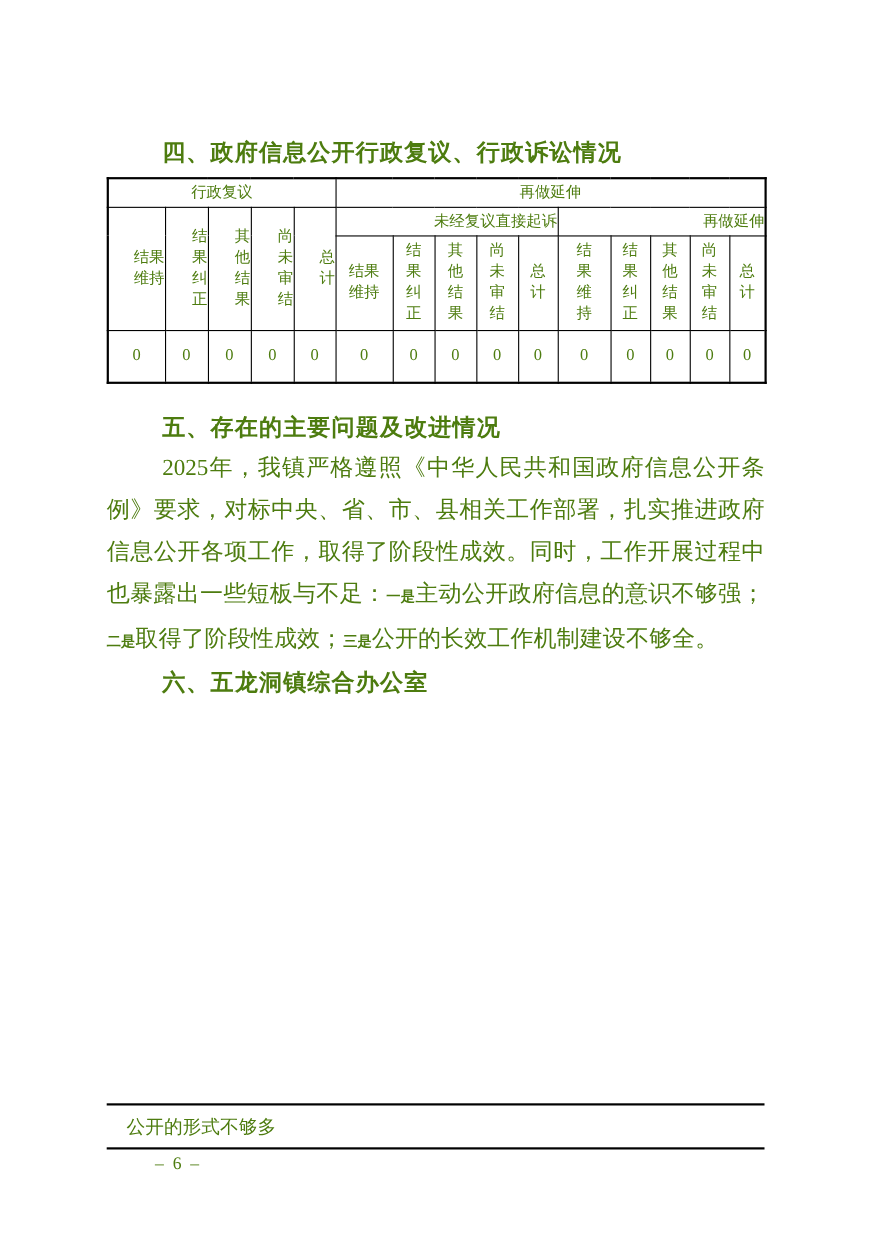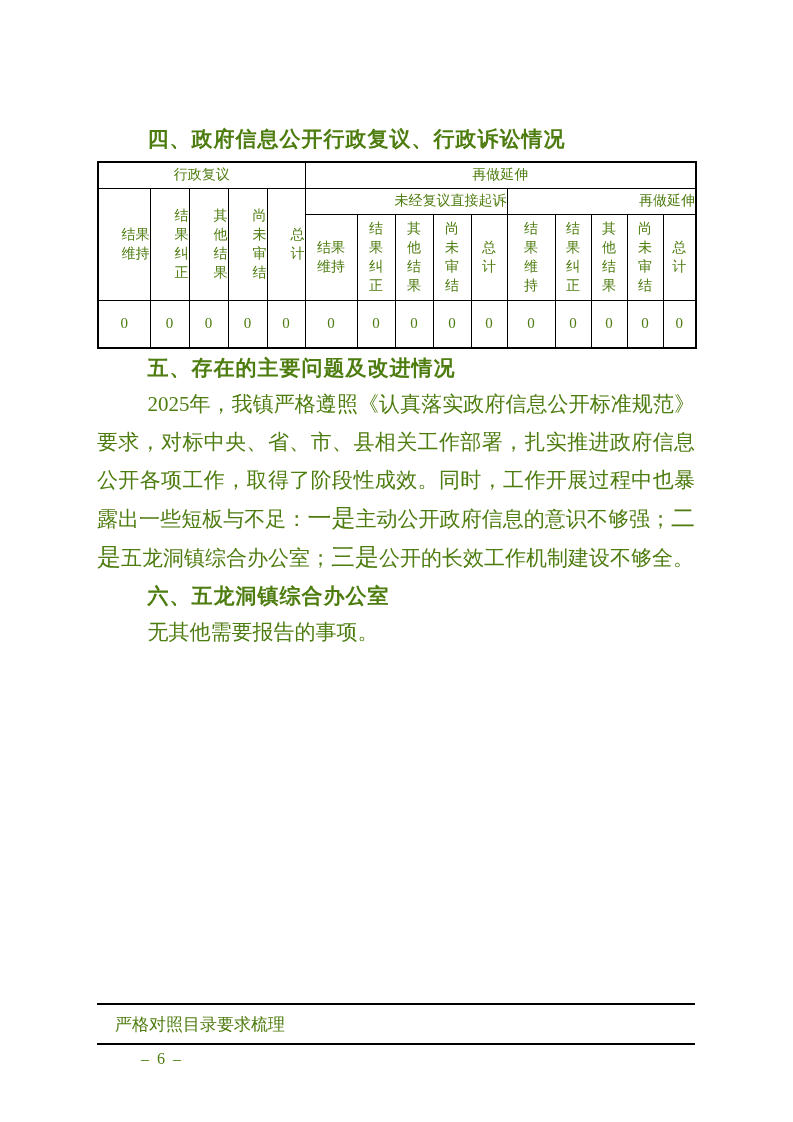--- a/index.html
+++ b/index.html
@@ -21,32 +21,32 @@
   h2.doc-heading {
     font-family:"Liberation Sans","DejaVu Sans",sans-serif;
     font-weight:bold;
     font-size:21px;
     line-height:34px;
     text-indent:2.4em;
     letter-spacing:1px;
     white-space:nowrap;
   }
   h2.h4 { margin-bottom:5px; }
-  h2.h5 { margin-top:2px; }
+  h2.h5 { margin-top:23px; }
   h2.h6 { margin-top:2px; }
   p.body-para {
     font-size:21px;
     line-height:38px;
     text-align:justify;
     text-indent:2.4em;
   }
   p.body-para b {
-    font-weight:normal;
+    font-weight:bold;
     font-family:"Liberation Sans","DejaVu Sans",sans-serif;
-    font-size:24px;
+    font-size:13px;
   }
   
   table.stats {
     width:598px;
     border-collapse:collapse;
     table-layout:fixed;
     border:2px solid #000;
     font-size:14px;
     font-weight:normal;
   }
@@ -188,28 +188,27 @@
         <td>0</td>
         <td>0</td>
         <td>0</td>
         <td>0</td>
       </tr>
     </tbody>
       </table>
 
     <h2 class="doc-heading h5">五、存在的主要问题及改进情况</h2>
 
-    <p class="body-para"><span>2025年，我镇严格遵照《认真落实政府信息公开标准规范》要求，对标中央、省、市、县相关工作部署，扎实推进政府信息公开各项工作，取得了阶段性成效。同时，工作开展过程中也暴露出一些短板与不足：</span><b>一是</b><span>主动公开政府信息的意识不够强；</span><b>二是</b><span>五龙洞镇综合办公室；</span><b>三是</b><span>公开的长效工作机制建设不够全。</span></p>
+    <p class="body-para"><span>2025年，我镇严格遵照《中华人民共和国政府信息公开条例》要求，对标中央、省、市、县相关工作部署，扎实推进政府信息公开各项工作，取得了阶段性成效。同时，工作开展过程中也暴露出一些短板与不足：</span><b>一是</b><span>主动公开政府信息的意识不够强；</span><b>二是</b><span>取得了阶段性成效；</span><b>三是</b><span>公开的长效工作机制建设不够全。</span></p>
 
 
     <h2 class="doc-heading h6">六、五龙洞镇综合办公室</h2>
 
-    <p class="body-para">无其他需要报告的事项。</p>
 
   </div>
 
   <div class="footer">
     <div class="footer-bar">
-      <span>严格对照目录要求梳理</span>
+      <span>公开的形式不够多</span>
     </div>
     <div class="page-num">– 6 –</div>
   </div>
 </div>
 
 </body></html>

